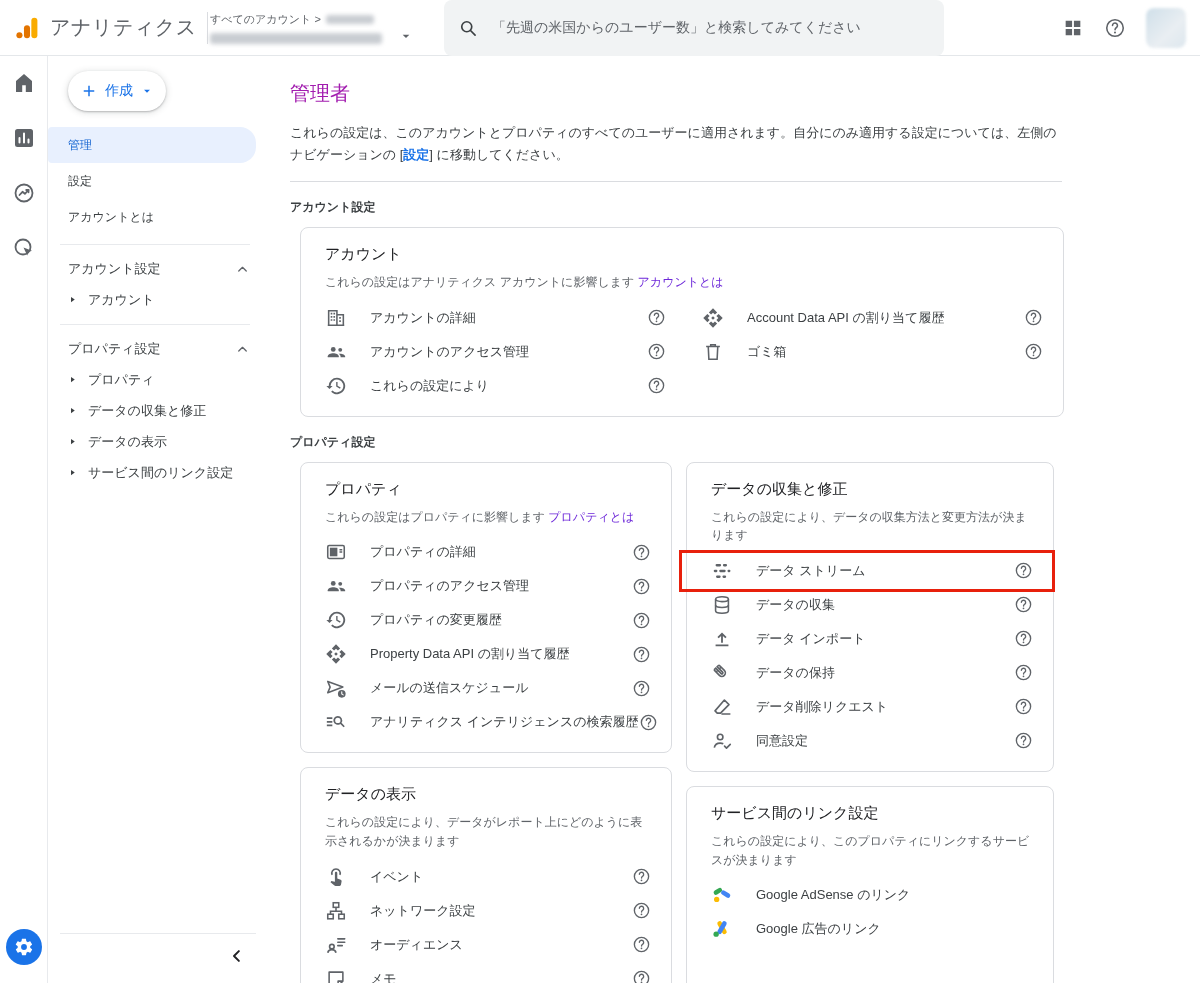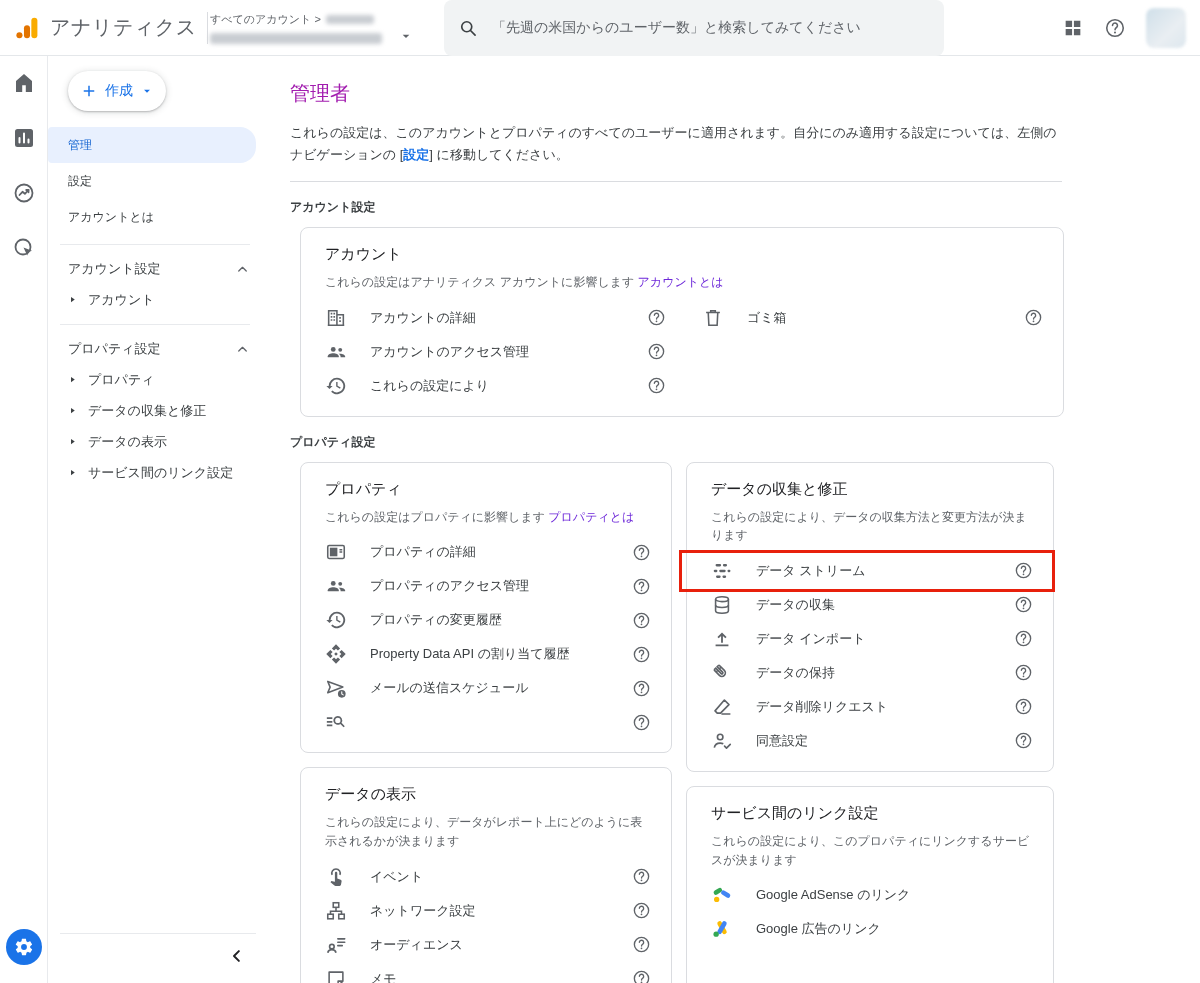--- a/index.html
+++ b/index.html
@@ -356,20 +356,35 @@
                 <circle cx="12" cy="12" r="9" stroke="#5f6368" stroke-width="1.7"></circle>
                 <path d="M9.3 9.3a2.7 2.7 0 1 1 4.5 2c-.8.7-1.7 1.2-1.7 2.3v.3" stroke="#5f6368" stroke-width="1.7" stroke-linecap="round"></path>
                 <circle cx="12" cy="16.8" r="1.1" fill="#5f6368"></circle>
               </svg>
             </span>
           </div>
         </div>
       <div>
           <div class="item-row">
             <span class="item-icon">
+              <svg viewBox="0 0 24 24" fill="#5f6368">
+                <path d="M14 12l-2 2-2-2 2-2zM12 6.2l2.1 2.1 2.4-2.4L12 1.4 7.5 5.9l2.4 2.4zM6.2 12l2.1-2.1-2.4-2.4L1.4 12l4.5 4.5 2.4-2.4zM17.8 12l-2.1 2.1 2.4 2.4 4.5-4.5-4.5-4.5-2.4 2.4zM12 17.8l-2.1-2.1-2.4 2.4 4.5 4.5 4.5-4.5-2.4-2.4z"></path>
+              </svg>
+            </span>
+            <span class="item-label">Account Data API の割り当て履歴</span>
+            <span class="item-help">
+              <svg viewBox="0 0 24 24" fill="none">
+                <circle cx="12" cy="12" r="9" stroke="#5f6368" stroke-width="1.7"></circle>
+                <path d="M9.3 9.3a2.7 2.7 0 1 1 4.5 2c-.8.7-1.7 1.2-1.7 2.3v.3" stroke="#5f6368" stroke-width="1.7" stroke-linecap="round"></path>
+                <circle cx="12" cy="16.8" r="1.1" fill="#5f6368"></circle>
+              </svg>
+            </span>
+          </div>
+          <div class="item-row">
+            <span class="item-icon">
               <svg viewBox="0 0 24 24" fill="none" stroke="#5f6368" stroke-width="1.7">
                 <path d="M4.5 6h15M9.5 6V4h5v2M6.8 6l.7 14h9l.7-14"></path>
               </svg>
             </span>
             <span class="item-label">ゴミ箱</span>
             <span class="item-help">
               <svg viewBox="0 0 24 24" fill="none">
                 <circle cx="12" cy="12" r="9" stroke="#5f6368" stroke-width="1.7"></circle>
                 <path d="M9.3 9.3a2.7 2.7 0 1 1 4.5 2c-.8.7-1.7 1.2-1.7 2.3v.3" stroke="#5f6368" stroke-width="1.7" stroke-linecap="round"></path>
                 <circle cx="12" cy="16.8" r="1.1" fill="#5f6368"></circle>
@@ -470,20 +485,21 @@
                   <circle cx="12" cy="16.8" r="1.1" fill="#5f6368"></circle>
                 </svg>
               </span>
             </div>
             <div class="item-row">
               <span class="item-icon">
                 <svg viewBox="0 0 24 24" fill="#5f6368">
                   <path d="M2 6.8h6v1.9H2zM2 10.8h6v1.9H2zM2 14.8h6v1.9H2zM14 5.5a4.8 4.8 0 1 0 2.7 8.7l3.6 3.6 1.3-1.3-3.6-3.6A4.8 4.8 0 0 0 14 5.5zm0 1.9a2.9 2.9 0 1 1 0 5.8 2.9 2.9 0 0 1 0-5.8z"></path>
                 </svg>
               </span>
+              <span class="item-label">アナリティクス インテリジェンスの検索履歴</span>
               <span class="item-help">
                 <svg viewBox="0 0 24 24" fill="none">
                   <circle cx="12" cy="12" r="9" stroke="#5f6368" stroke-width="1.7"></circle>
                   <path d="M9.3 9.3a2.7 2.7 0 1 1 4.5 2c-.8.7-1.7 1.2-1.7 2.3v.3" stroke="#5f6368" stroke-width="1.7" stroke-linecap="round"></path>
                   <circle cx="12" cy="16.8" r="1.1" fill="#5f6368"></circle>
                 </svg>
               </span>
             </div>
           </div>
       </section>

